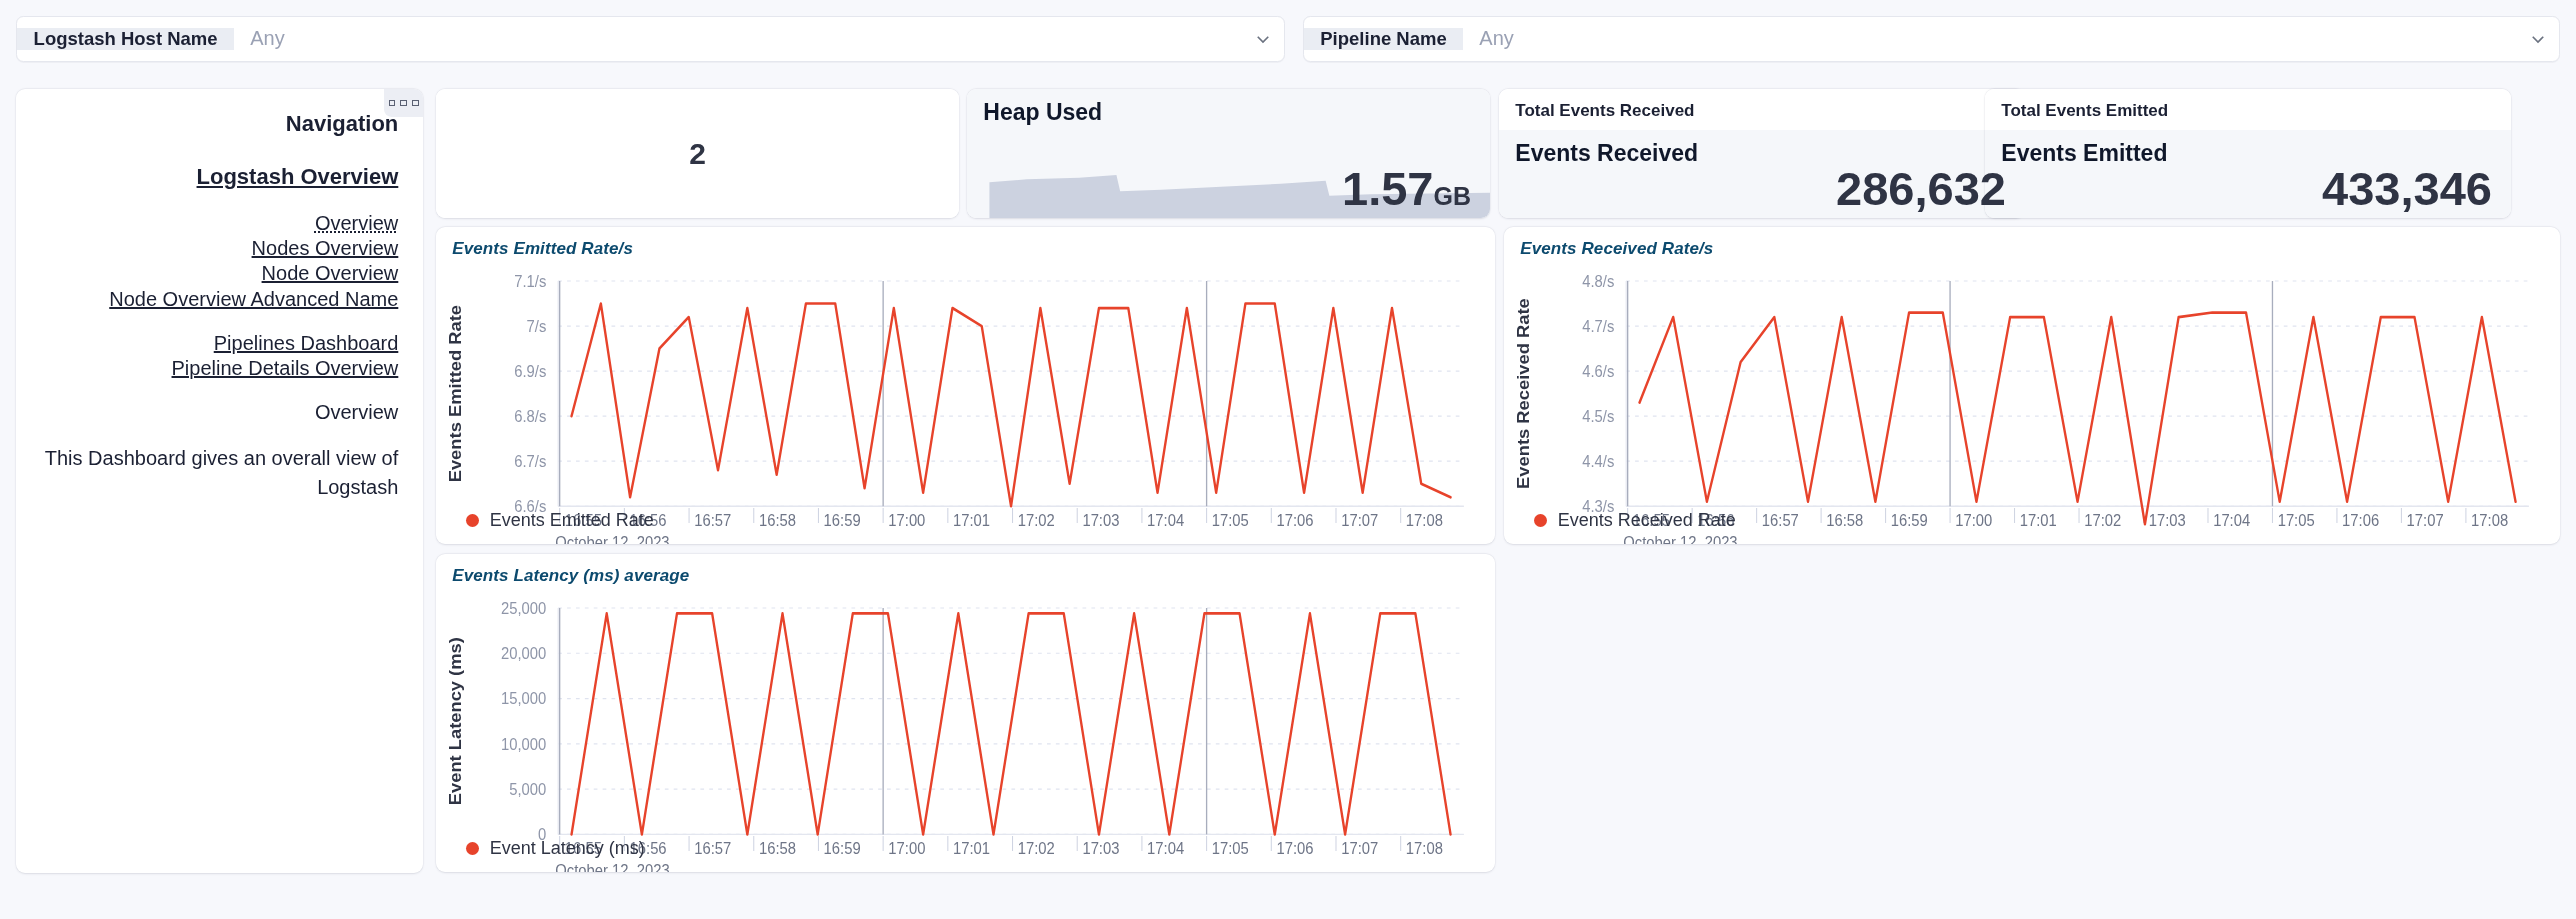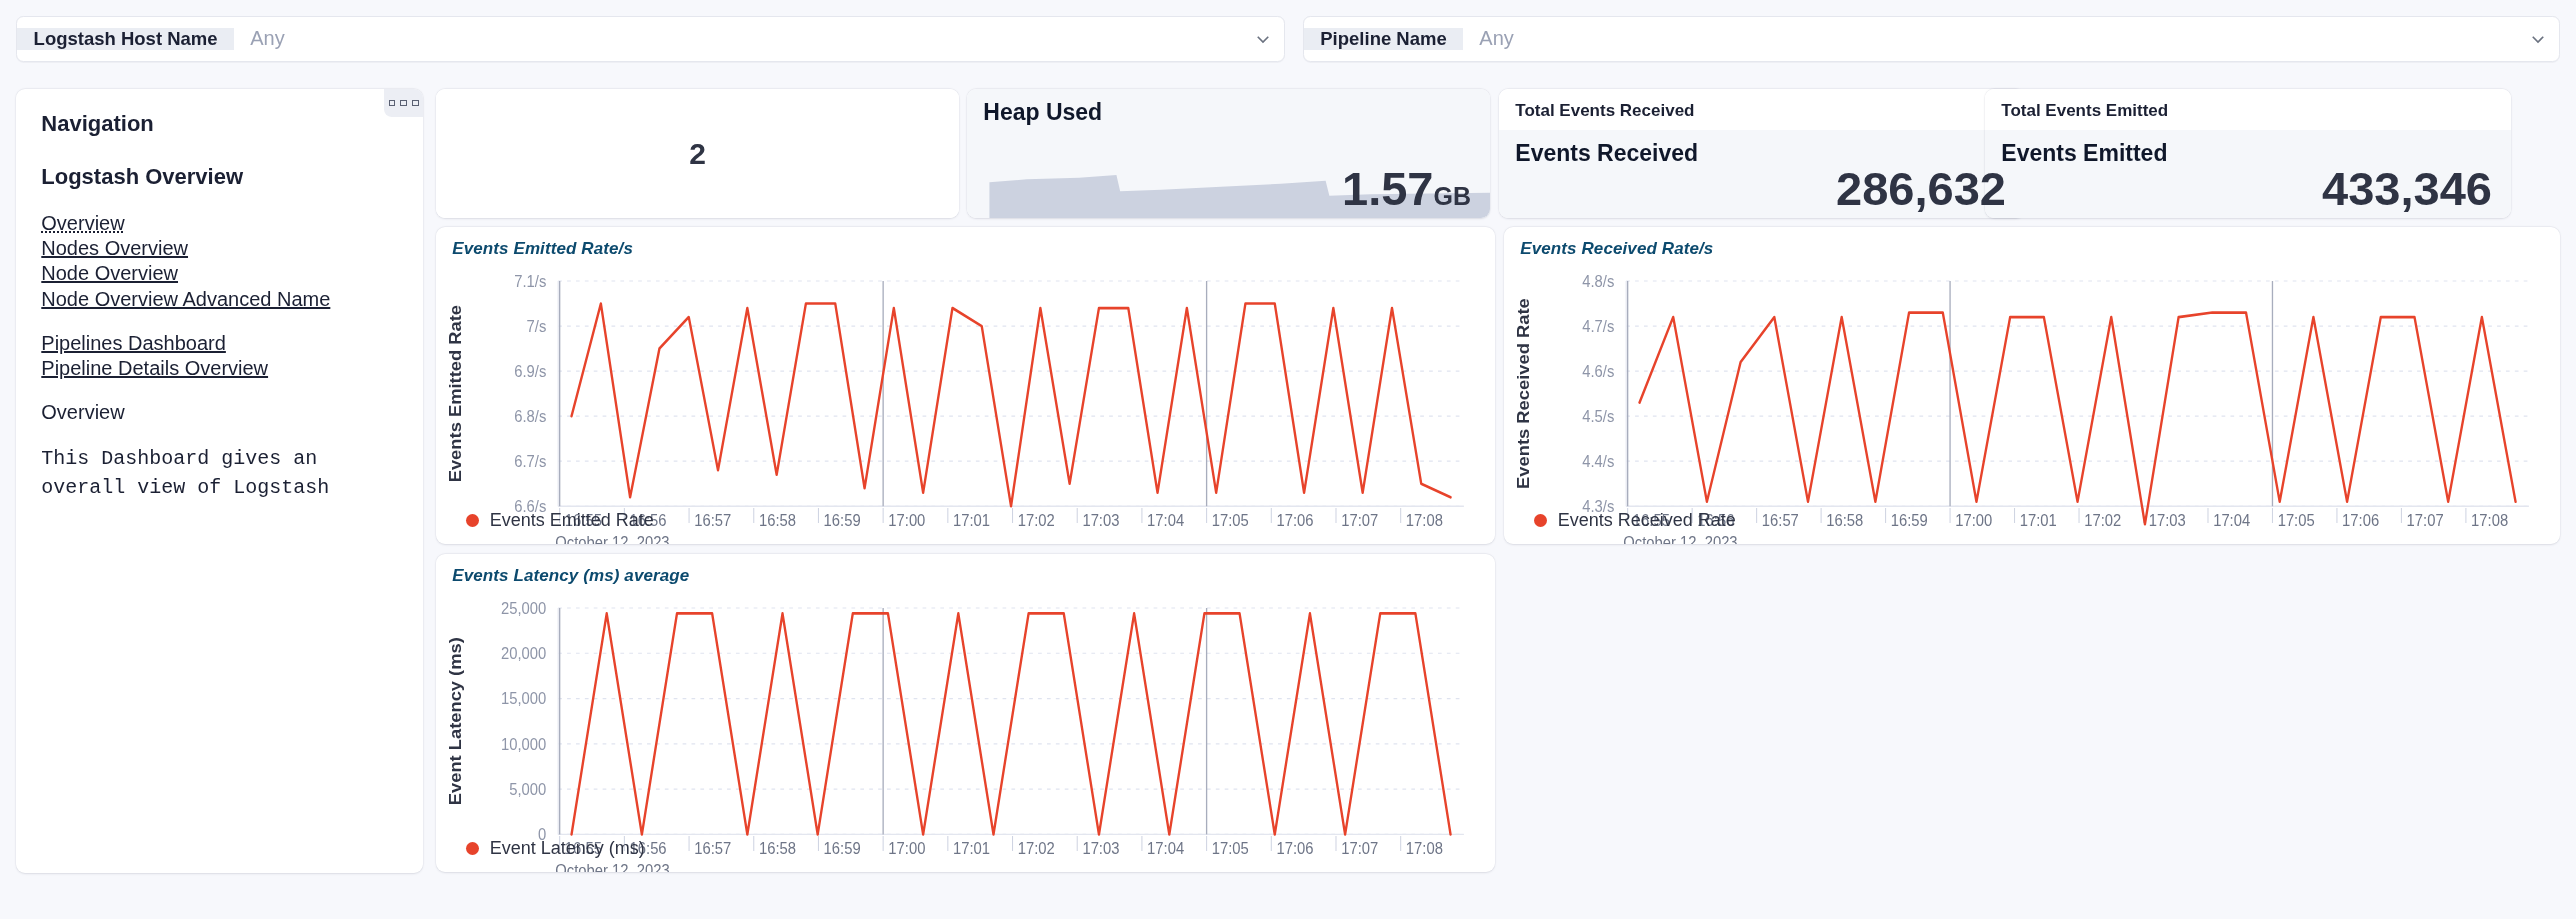--- a/index.html
+++ b/index.html
@@ -60,43 +60,43 @@
     overflow: hidden;
   }
   .panel-title {
     font-size: 17px; font-weight: bold; color: #0c4a6e;
     padding: 12px 16.3px 7.4px 16.3px;
     letter-spacing: 0.1px;
     font-style: italic;
   }
 
   
-  #nav-panel { left: 16.3px; top: 89px; width: 407px; height: 784px; }
+  #nav-panel { left: 16.3px; top: 89px; width: 407px; height: 784px; text-align: right; }
   .nav-inner { padding: 22px 25px; position: relative; height: 100%; }
   .nav-grip {
     position: absolute; right: 0; top: 0;
     width: 39px; height: 28px;
     background: #eceef4;
     border-bottom-left-radius: 7.4px;
     display: flex; align-items: center; justify-content: center; gap: 5.2px;
   }
   .nav-grip i {
     display: block; width: 6.7px; height: 6.7px;
     border: 1.5px solid #5a6072; background: #eceef4;
   }
   .nav-h1 { font-size: 22px; font-weight: bold; color: #1b2033; margin-bottom: 27px; }
-  .nav-h2 { font-size: 22px; font-weight: bold; color: #1b2033; margin-bottom: 21px; }
+  .nav-h2 { font-size: 22px; font-weight: bold; color: #1b2033; margin-bottom: 21px; text-decoration: underline; }
   .nav-link {
     display: block; font-size: 20px; color: #1b2033;
     text-decoration: underline; line-height: 1.26; cursor: pointer;
   }
   .nav-link.active { text-decoration-style: dotted; }
   .nav-gap { height: 19px; }
   .nav-plain { font-size: 20px; color: #1b2033; line-height: 1.26; }
-  .nav-desc { font-size: 20px; color: #1b2033; line-height: 1.45; font-family: Liberation Mono, monospace; }
+  .nav-desc { font-size: 20px; color: #1b2033; line-height: 1.45; }
 
   
   .metric-head {
     font-size: 17px; font-weight: bold; color: #1b2033;
     padding: 12px 16.3px 9px 16.3px;
     background: #fff;
   }
   .metric-body {
     position: relative;
     flex: 1;

